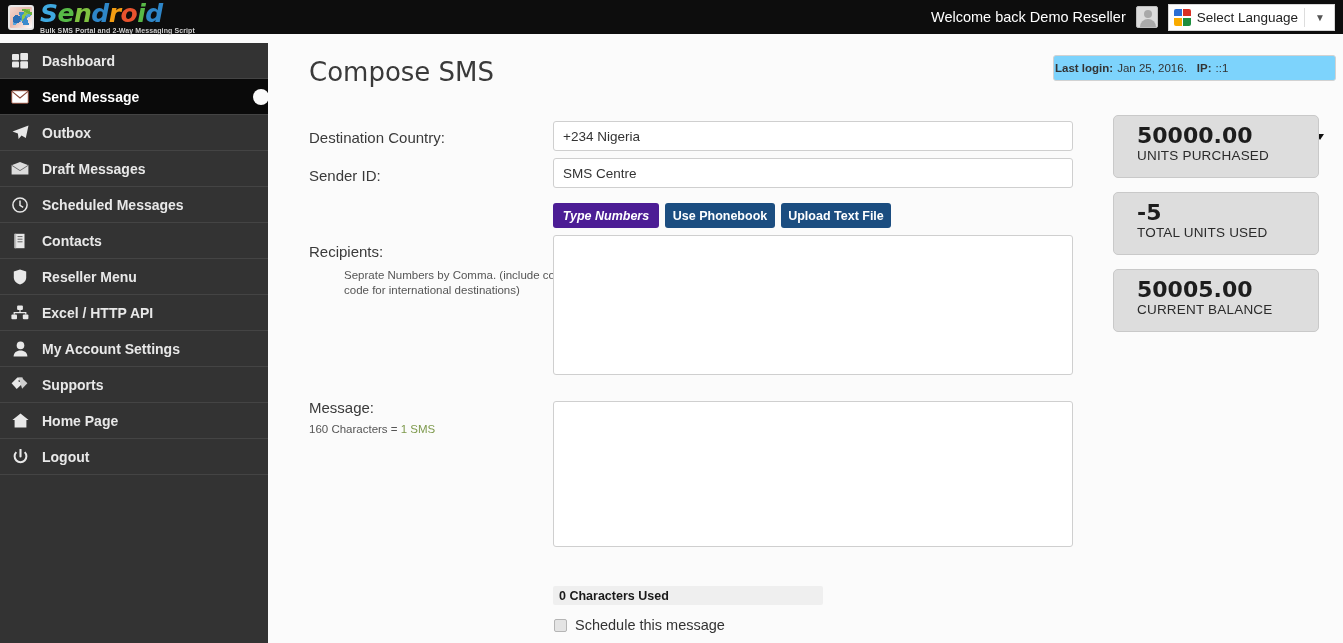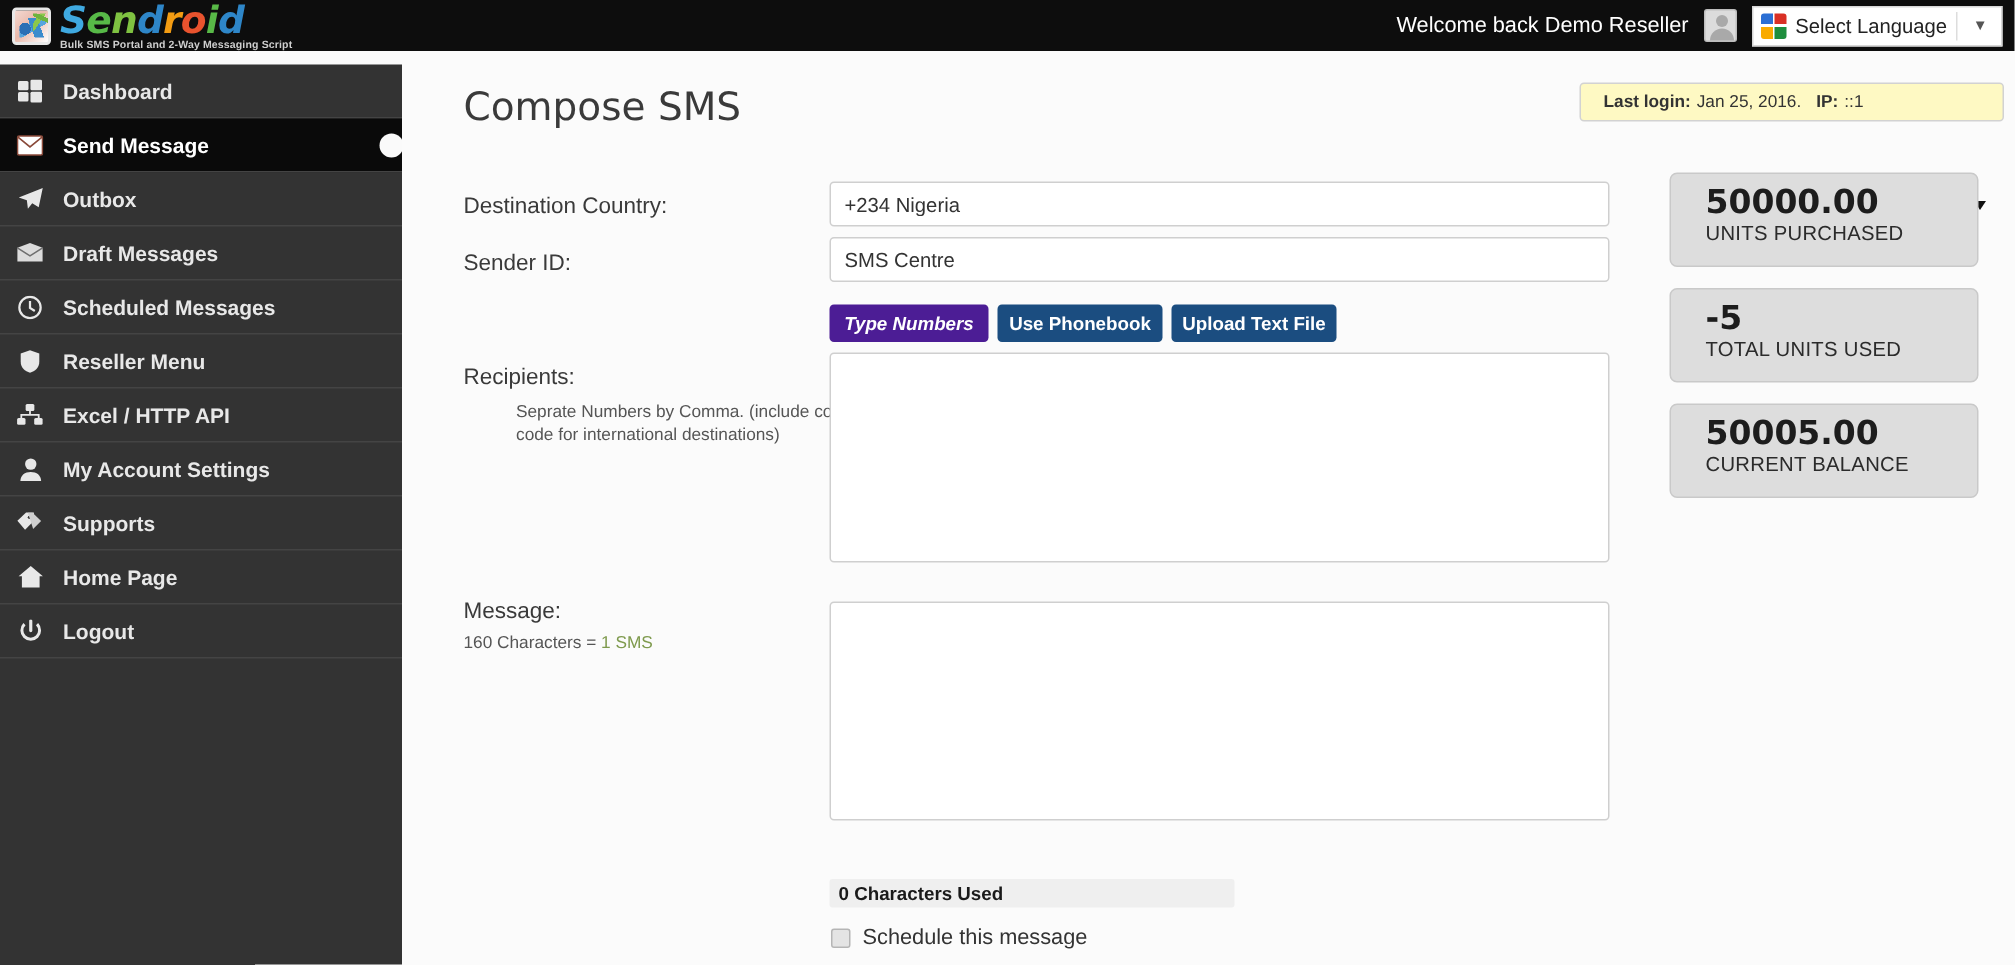--- a/index.html
+++ b/index.html
@@ -94,22 +94,22 @@
 
   
   .content { position: absolute; left: 268px; top: 43px; width: 1075px; height: 600px; background: #fbfbfb; }
   .page-title {
     position: absolute; left: 41px; top: 14px;
     font-size: 26px; color: #3a3a3a; font-weight: normal;
     font-family: "DejaVu Sans", sans-serif;
   }
   .lastlogin {
     position: absolute; right: 7px; top: 12px; width: 283px; height: 26px;
-    background: #fef9c3; border: 1px solid #d2d2d2; border-radius: 3px;
-    font-size: 11.5px; color: #333; display: flex; align-items: center; padding-left: 15px; gap: 4px;
+    background: #7dd3fc; border: 1px solid #d2d2d2; border-radius: 3px;
+    font-size: 11.5px; color: #333; display: flex; align-items: center; padding-left: 1px; gap: 4px;
   }
   .lastlogin b { font-weight: bold; }
 
   form { position: absolute; left: 0; top: 0; width: 100%; height: 100%; }
   .lbl { position: absolute; font-size: 15px; color: #3a3a3a; }
   .sub { position: absolute; font-size: 11.5px; color: #555; line-height: 15px; }
   .sub .hl { color: #7e9a4d; }
 
   .fld-select, .fld-text {
     position: absolute; left: 285px; width: 520px; height: 30px;
@@ -230,20 +230,30 @@
       <span>Draft Messages</span>
     </div>
     <div class="nav-item">
       <span class="nav-icon">
         <svg width="16" height="16" viewBox="0 0 16 16">
           <circle cx="8" cy="8" r="7.1" fill="none" stroke="#e8e8e8" stroke-width="1.5"></circle>
           <path d="M8 3.6V8.3l3.2 2" fill="none" stroke="#e8e8e8" stroke-width="1.5"></path>
         </svg>
       </span>
       <span>Scheduled Messages</span>
+    </div>
+    <div class="nav-item">
+      <span class="nav-icon">
+        <svg width="16" height="16" viewBox="0 0 16 16" fill="#e8e8e8">
+          <path d="M3 0.8h9.5v14.4H3z"></path>
+          <path d="M2.2 0.8h2v14.4h-2z" fill="#bdbdbd"></path>
+          <path d="M5.5 3.6h5M5.5 6.2h5M5.5 8.8h5" stroke="#555" stroke-width="0.9"></path>
+        </svg>
+      </span>
+      <span>Contacts</span>
     </div>
     <div class="nav-item">
       <span class="nav-icon">
         <svg width="14" height="16" viewBox="0 0 14 16" fill="#e8e8e8">
           <path d="M7 0.5l6.2 2.1v5.6c0 4-2.9 6.3-6.2 7.3C3.7 14.5 0.8 12.2 0.8 8.2V2.6z"></path>
         </svg>
       </span>
       <span>Reseller Menu</span>
     </div>
     <div class="nav-item">

